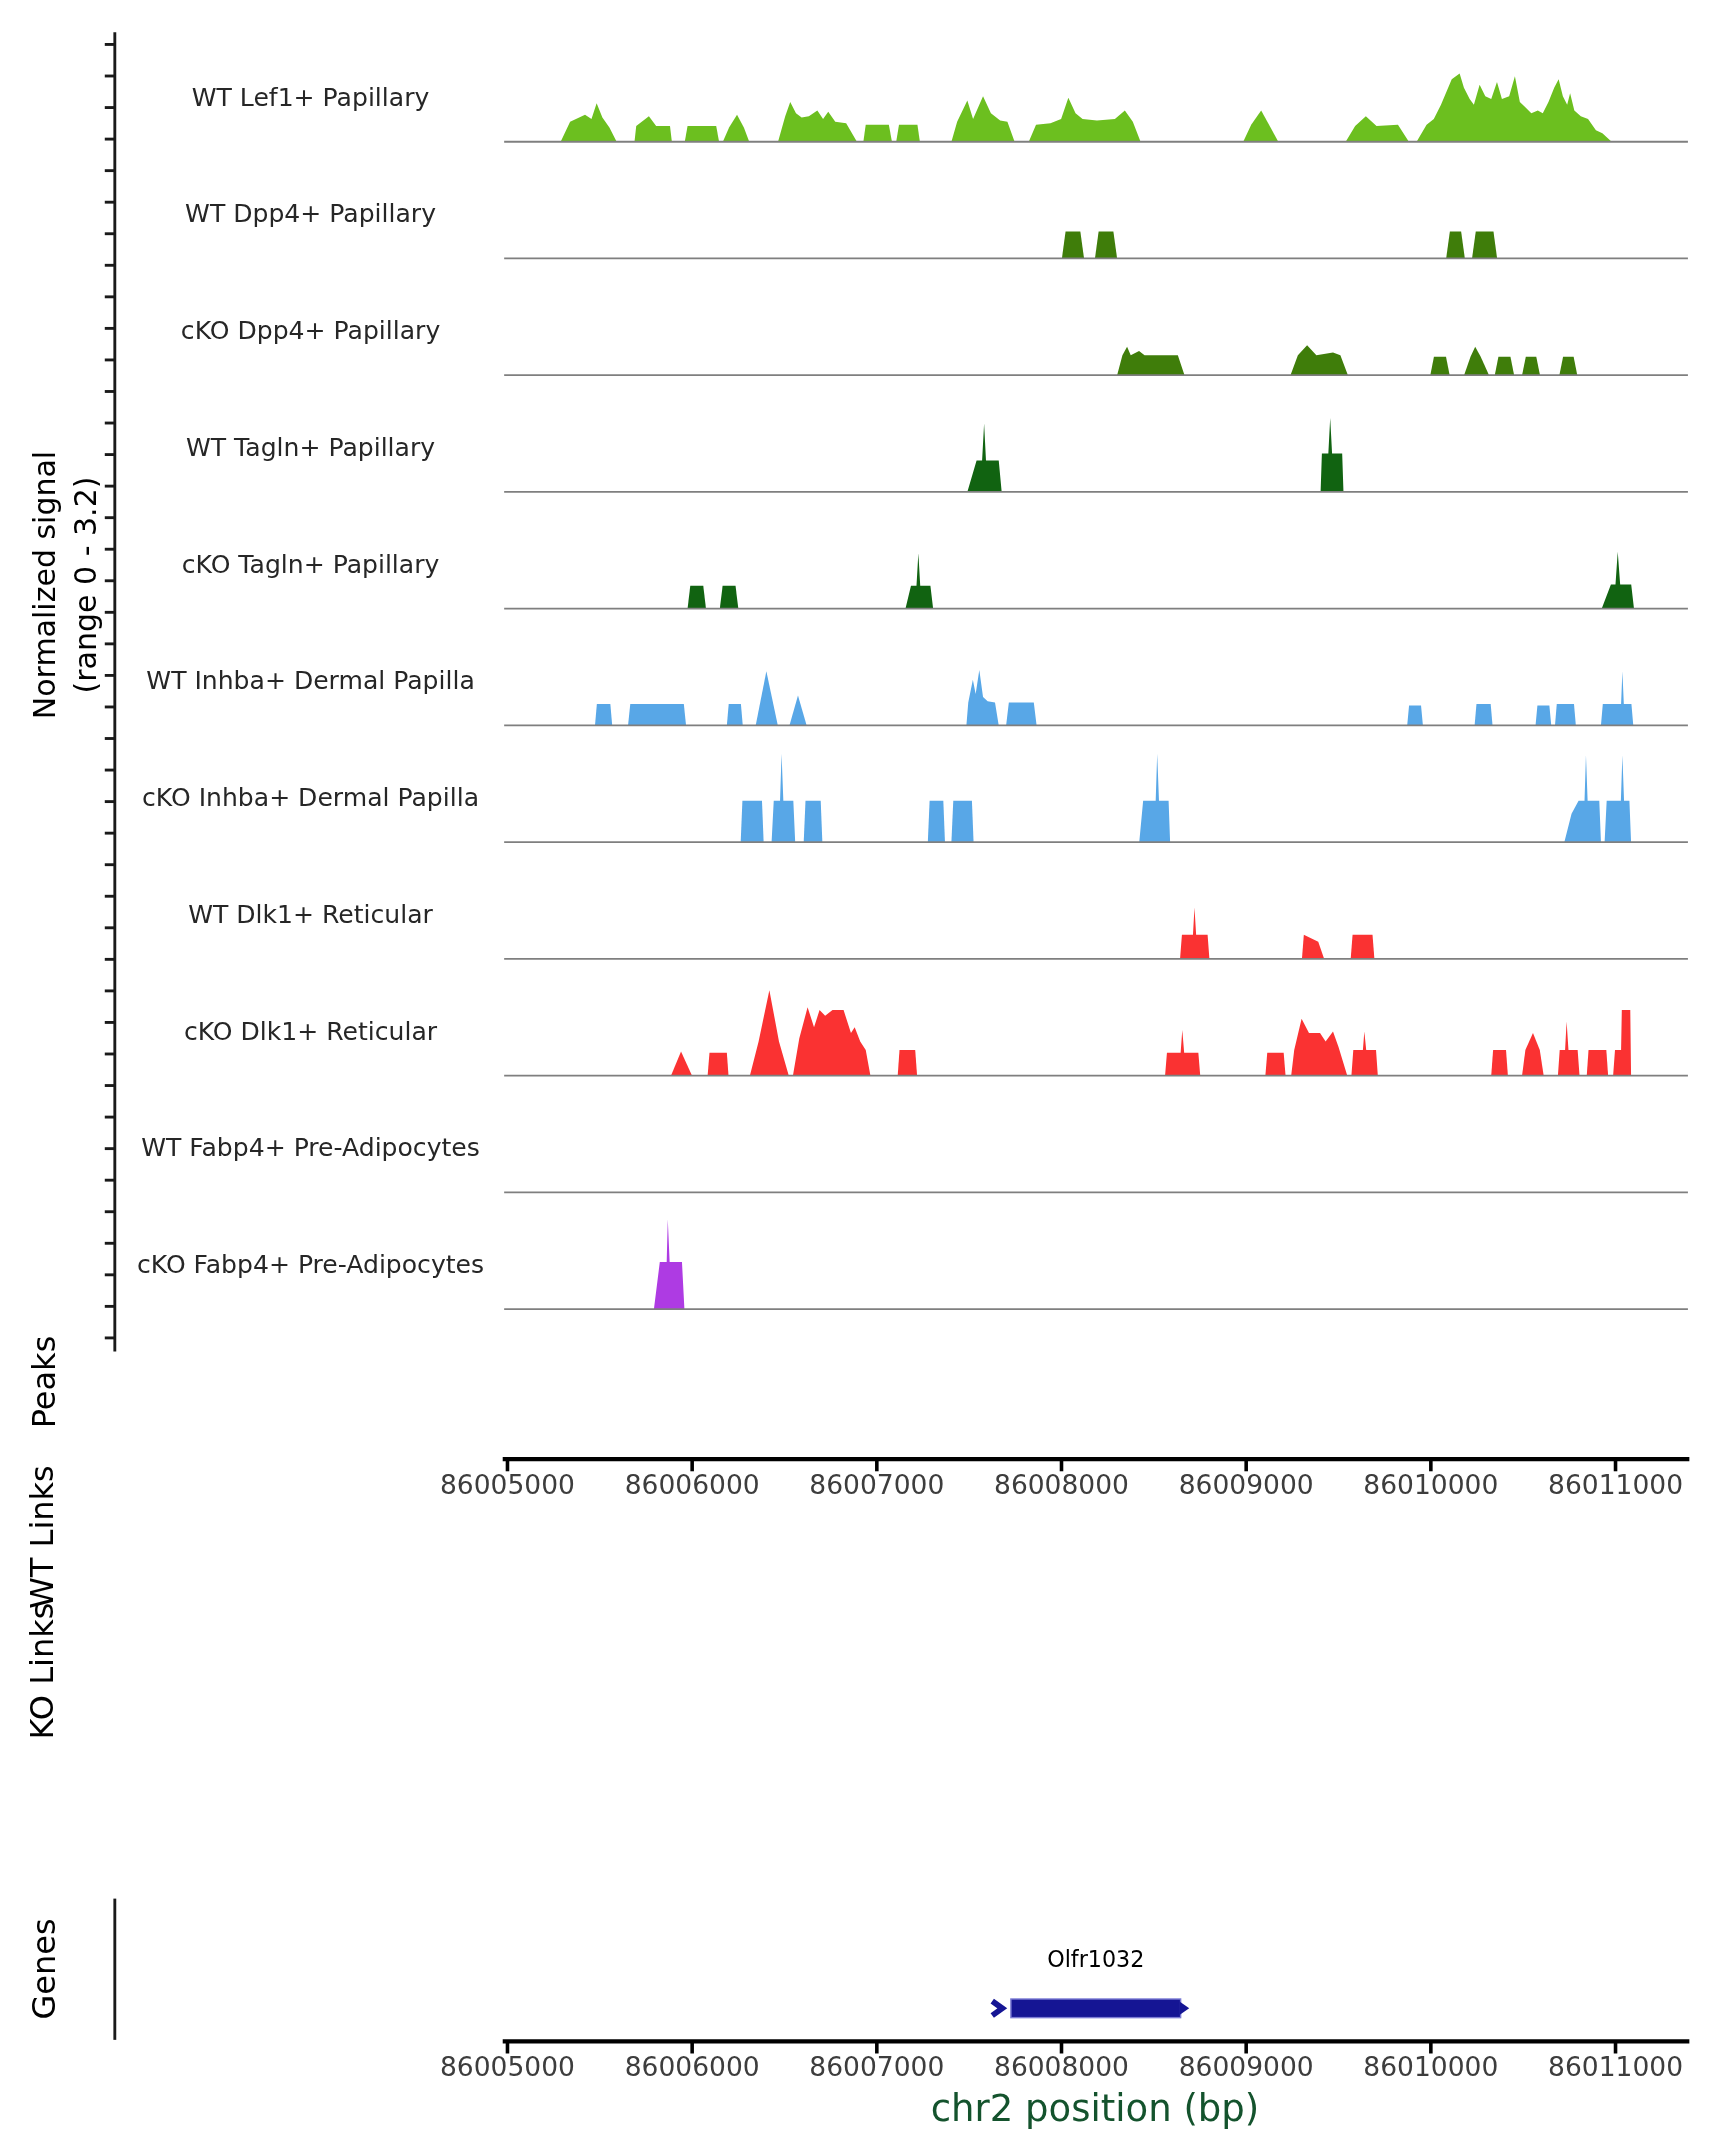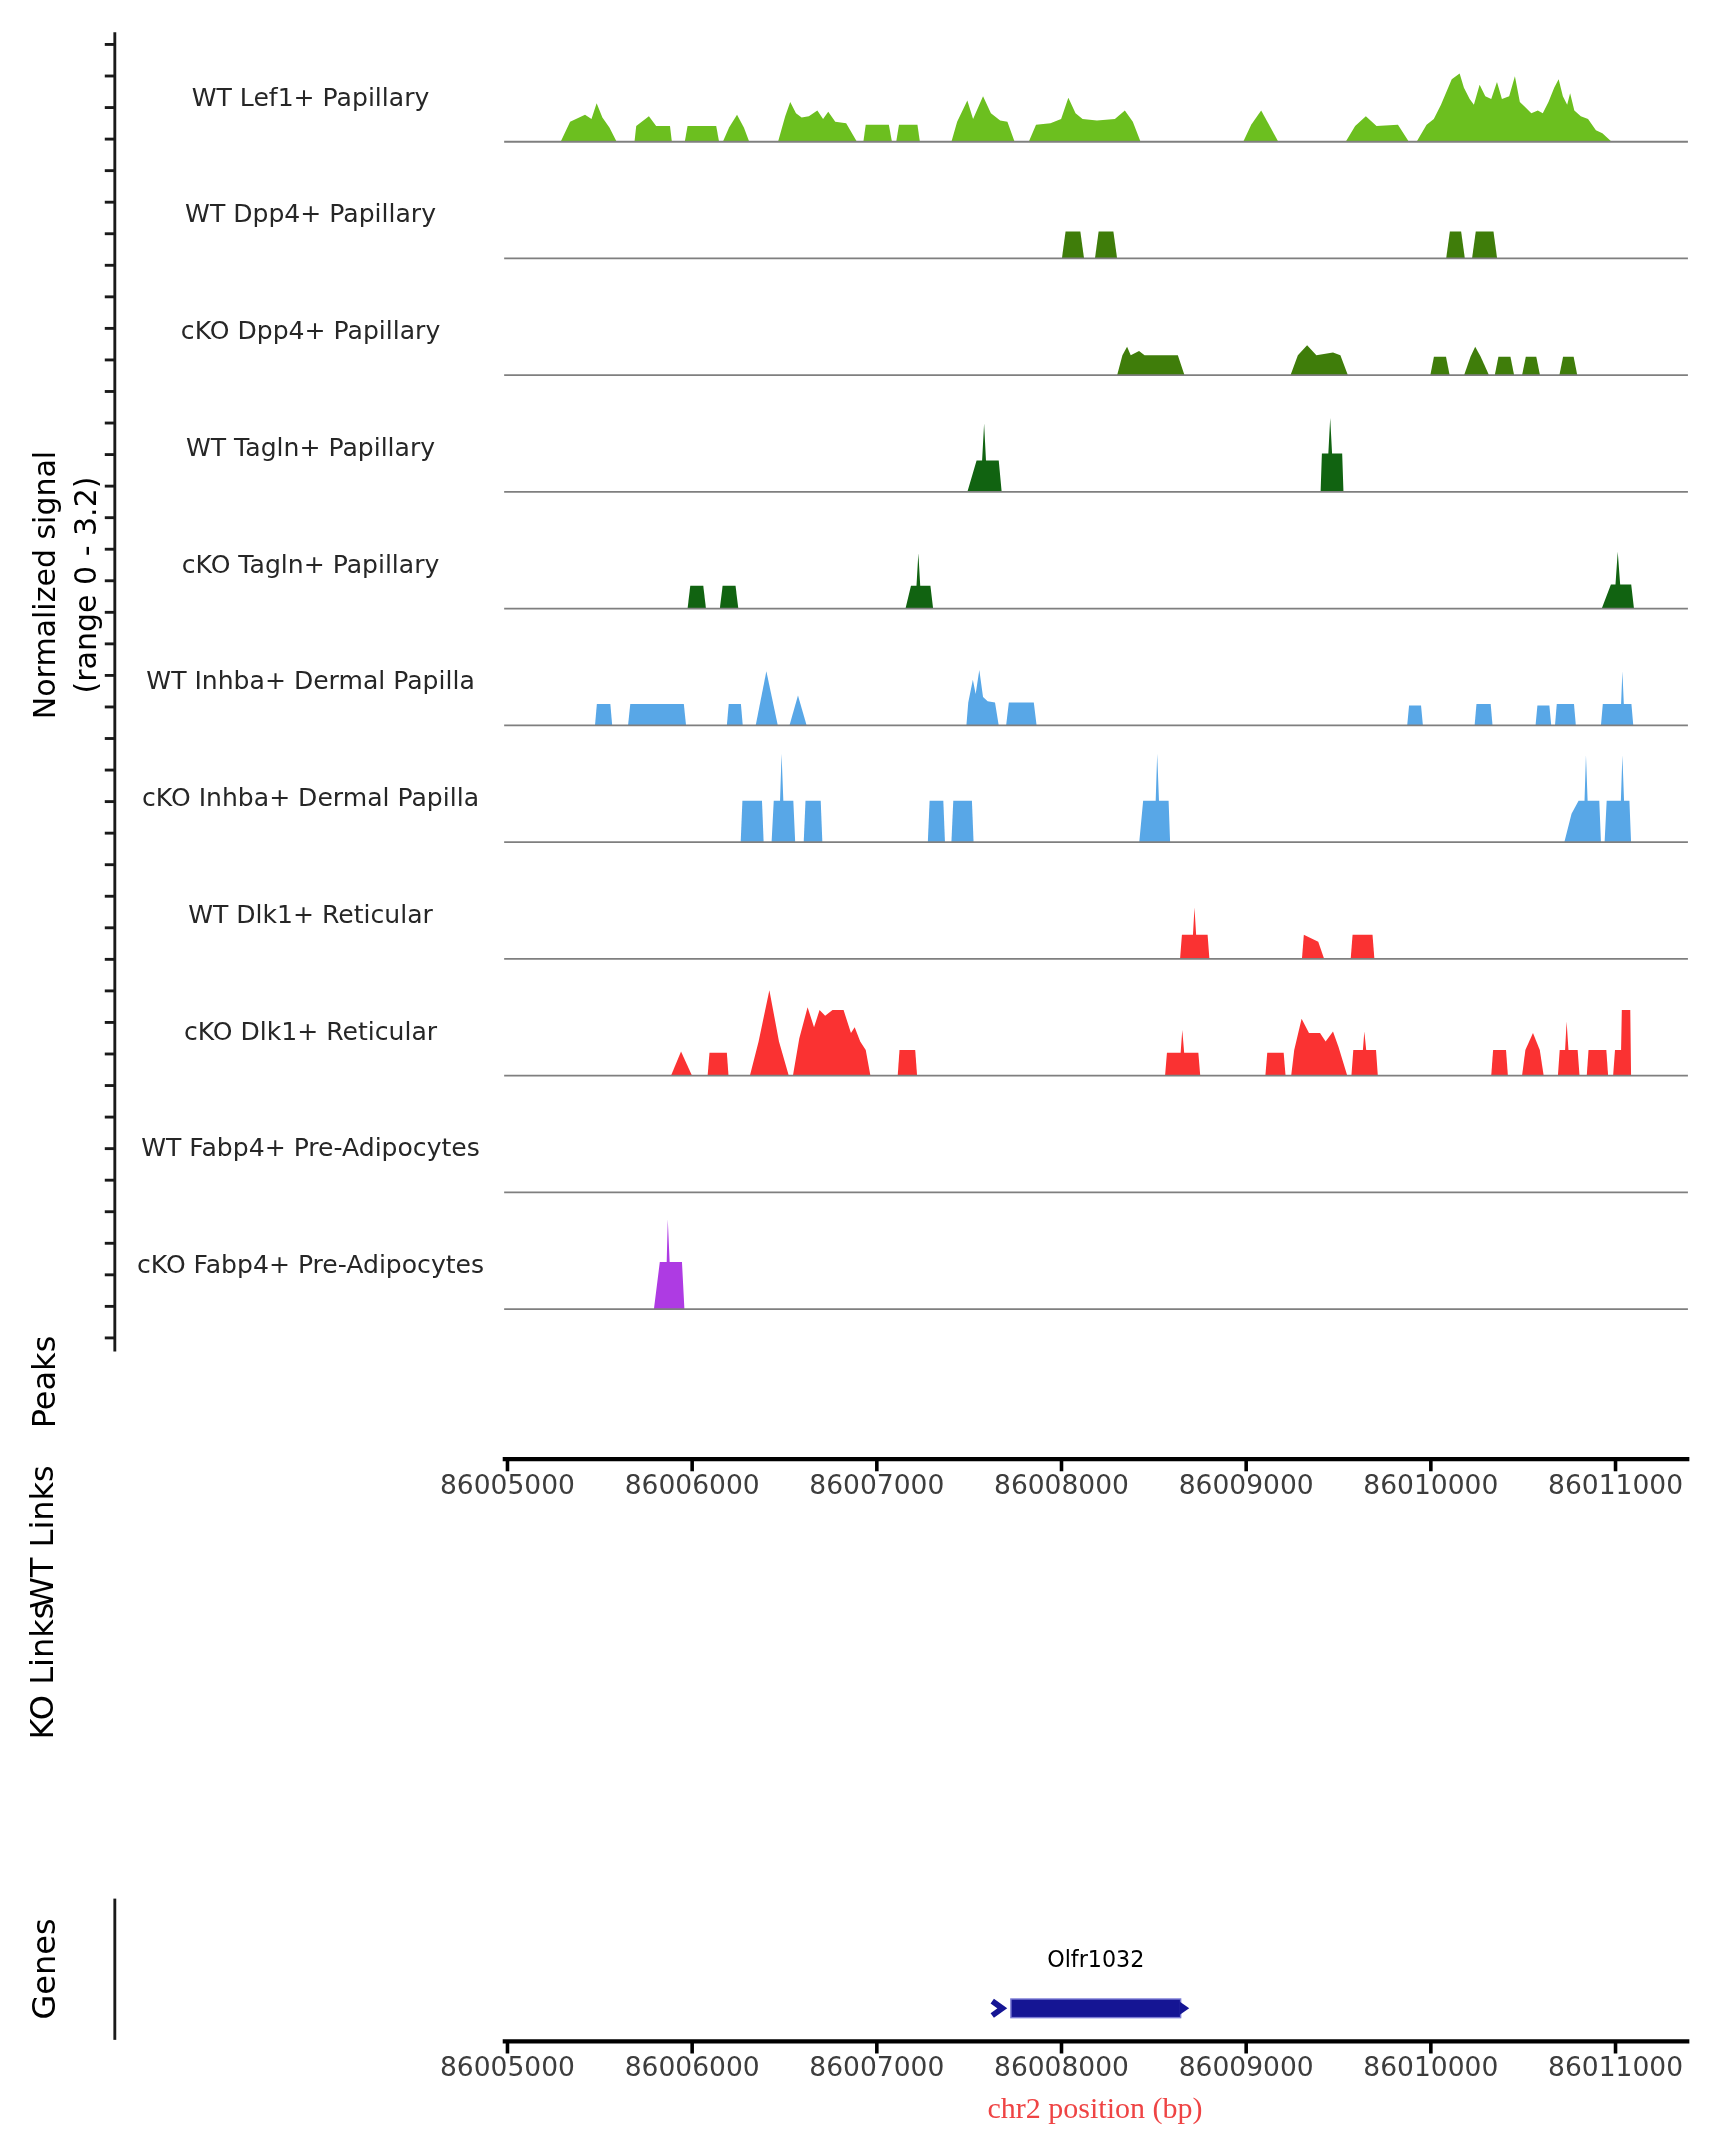--- a/index.html
+++ b/index.html
@@ -23,24 +23,23 @@
     transform:translate(-50%,-50%) rotate(-90deg);
     text-align:center;
     font-size:30px;
     line-height:1.38;
     white-space:nowrap;
     color:#000000;
   }
   .xtitle {
     position:absolute;
     transform:translate(-50%,-50%);
-    font-size:30px;
+    font-size:37px;
     white-space:nowrap;
-    color:#ef4444;
-    font-family:Liberation Serif, serif;
+    color:#14532d;
   }
 </style>
 </head>
 <body>
 
 <div class="fig-wrap">
 
   <svg id="fig" width="1721" height="2151" viewBox="0 0 2400 3000">
       <line x1="160" y1="45" x2="160" y2="1885" stroke="#1A1A1A" stroke-width="4"></line>
       <line x1="146" y1="62" x2="160" y2="62" stroke="#1A1A1A" stroke-width="4"></line>

